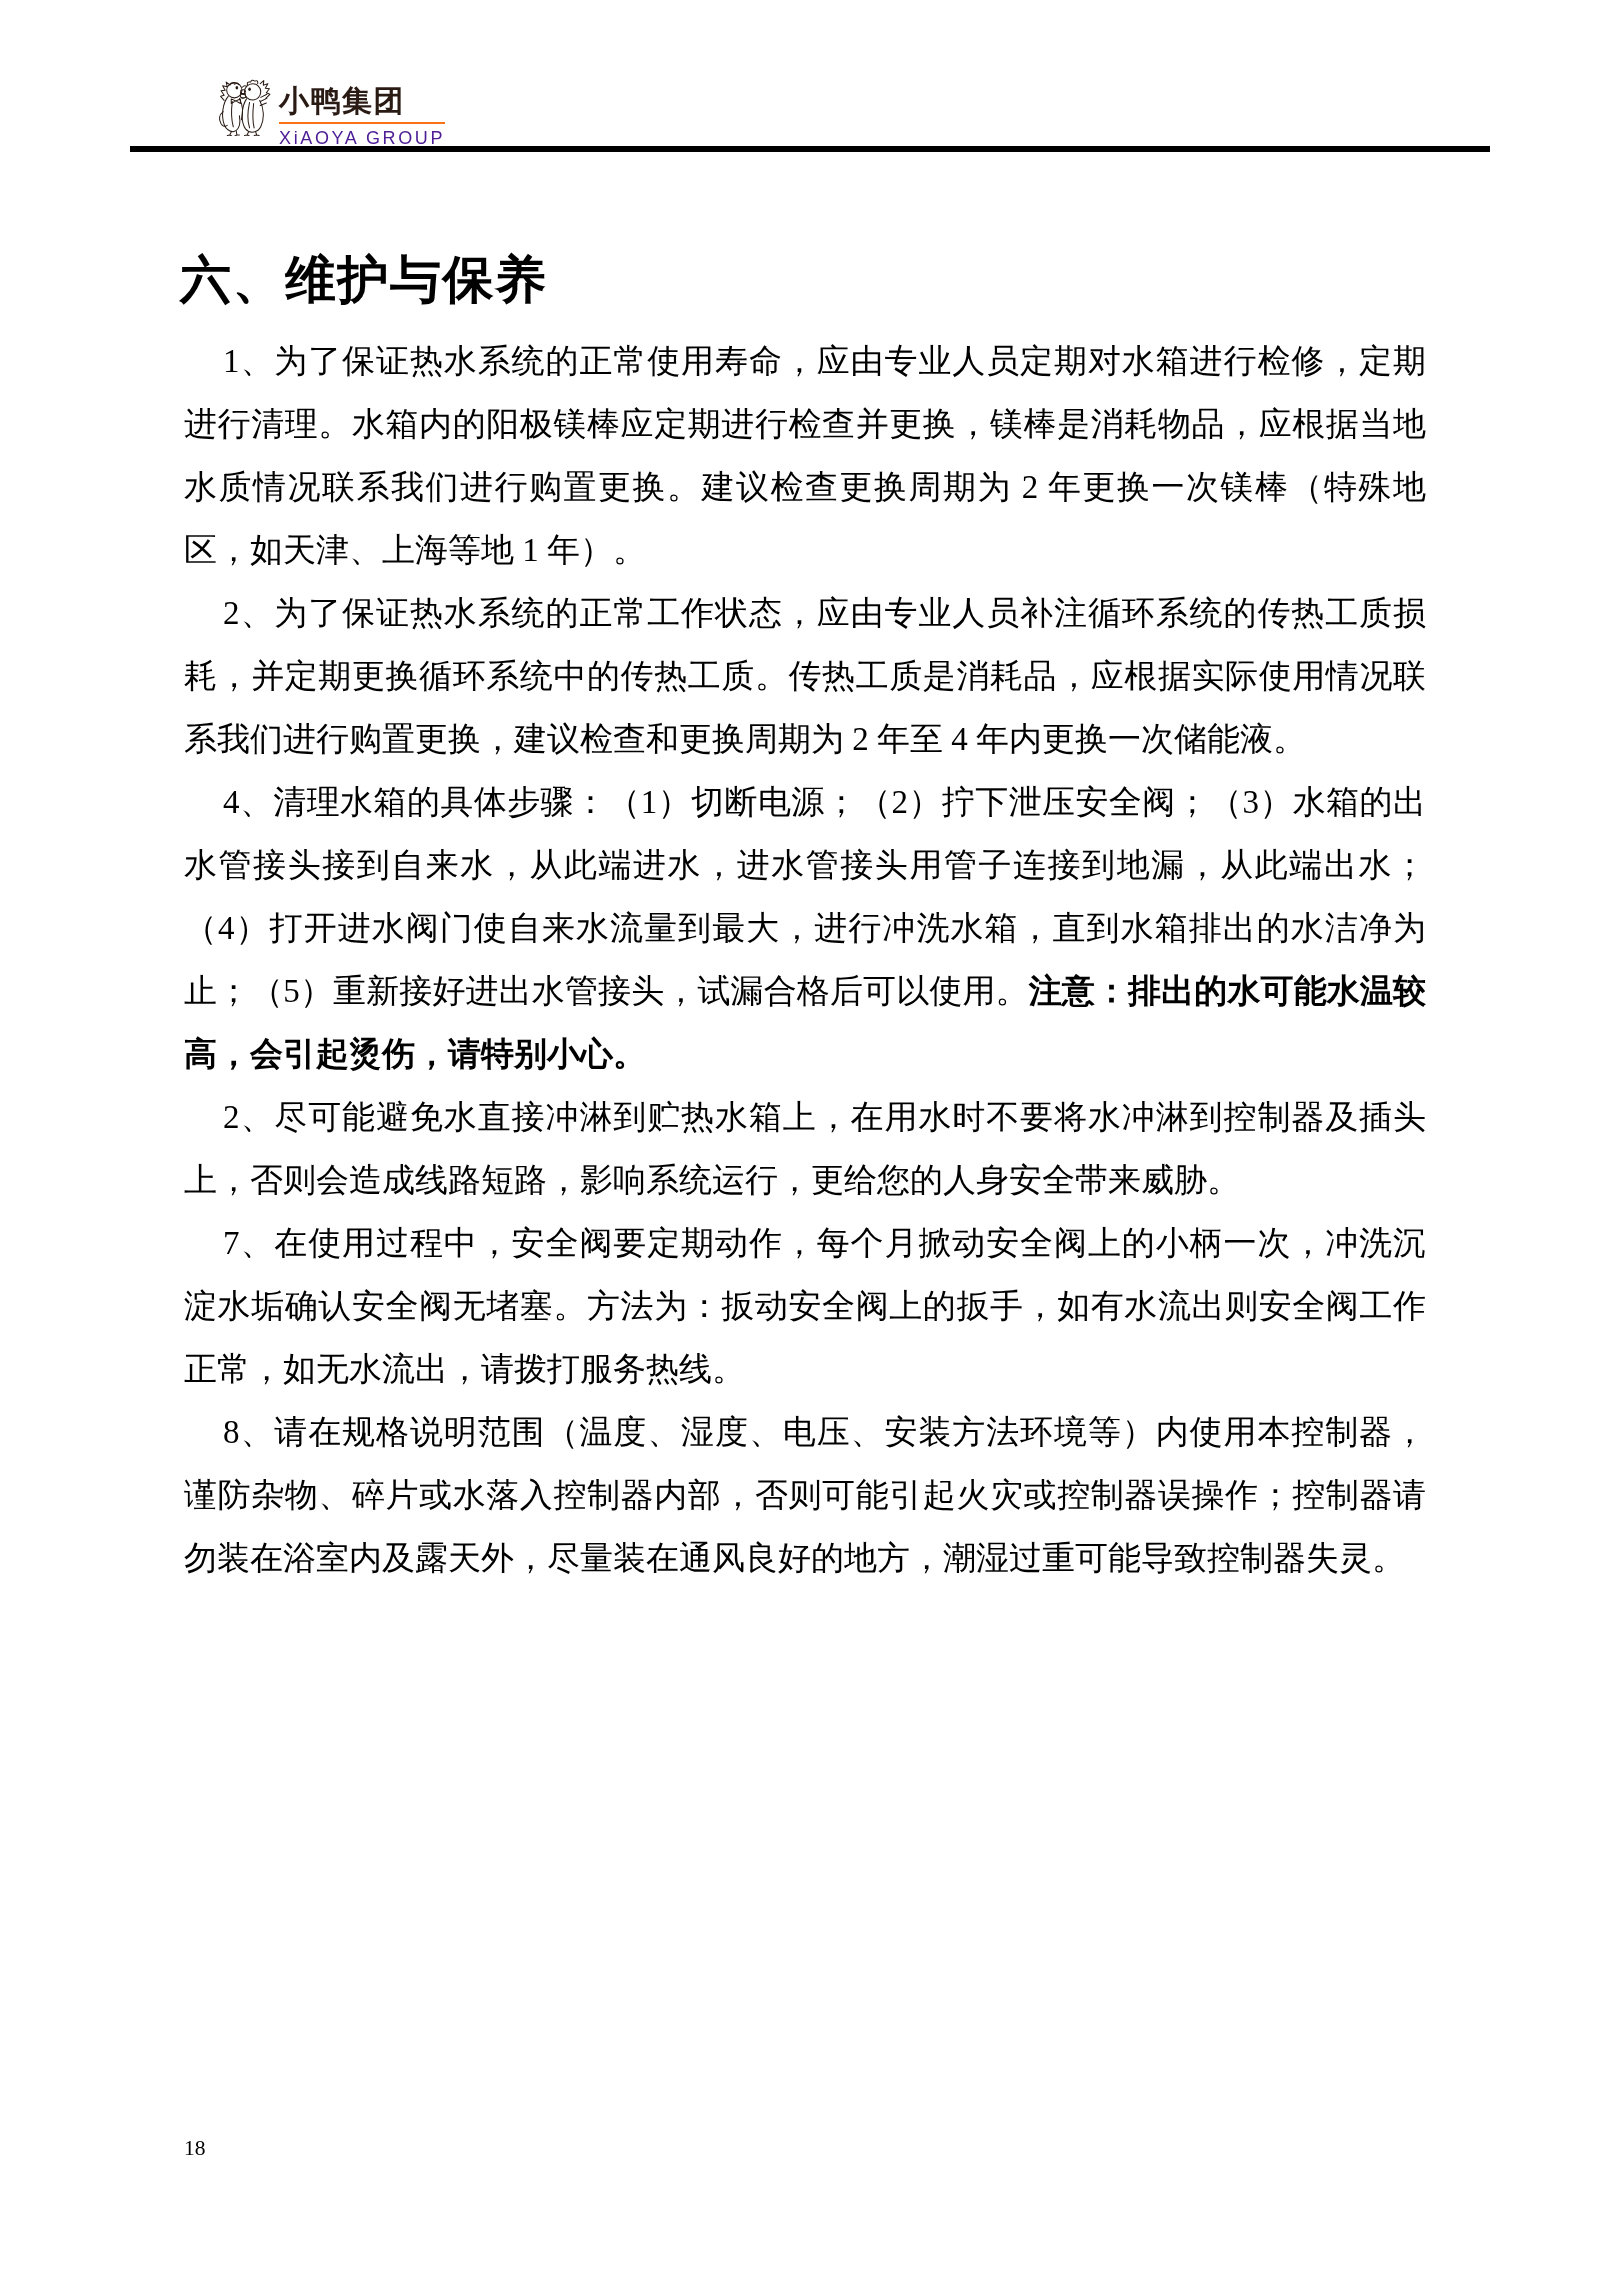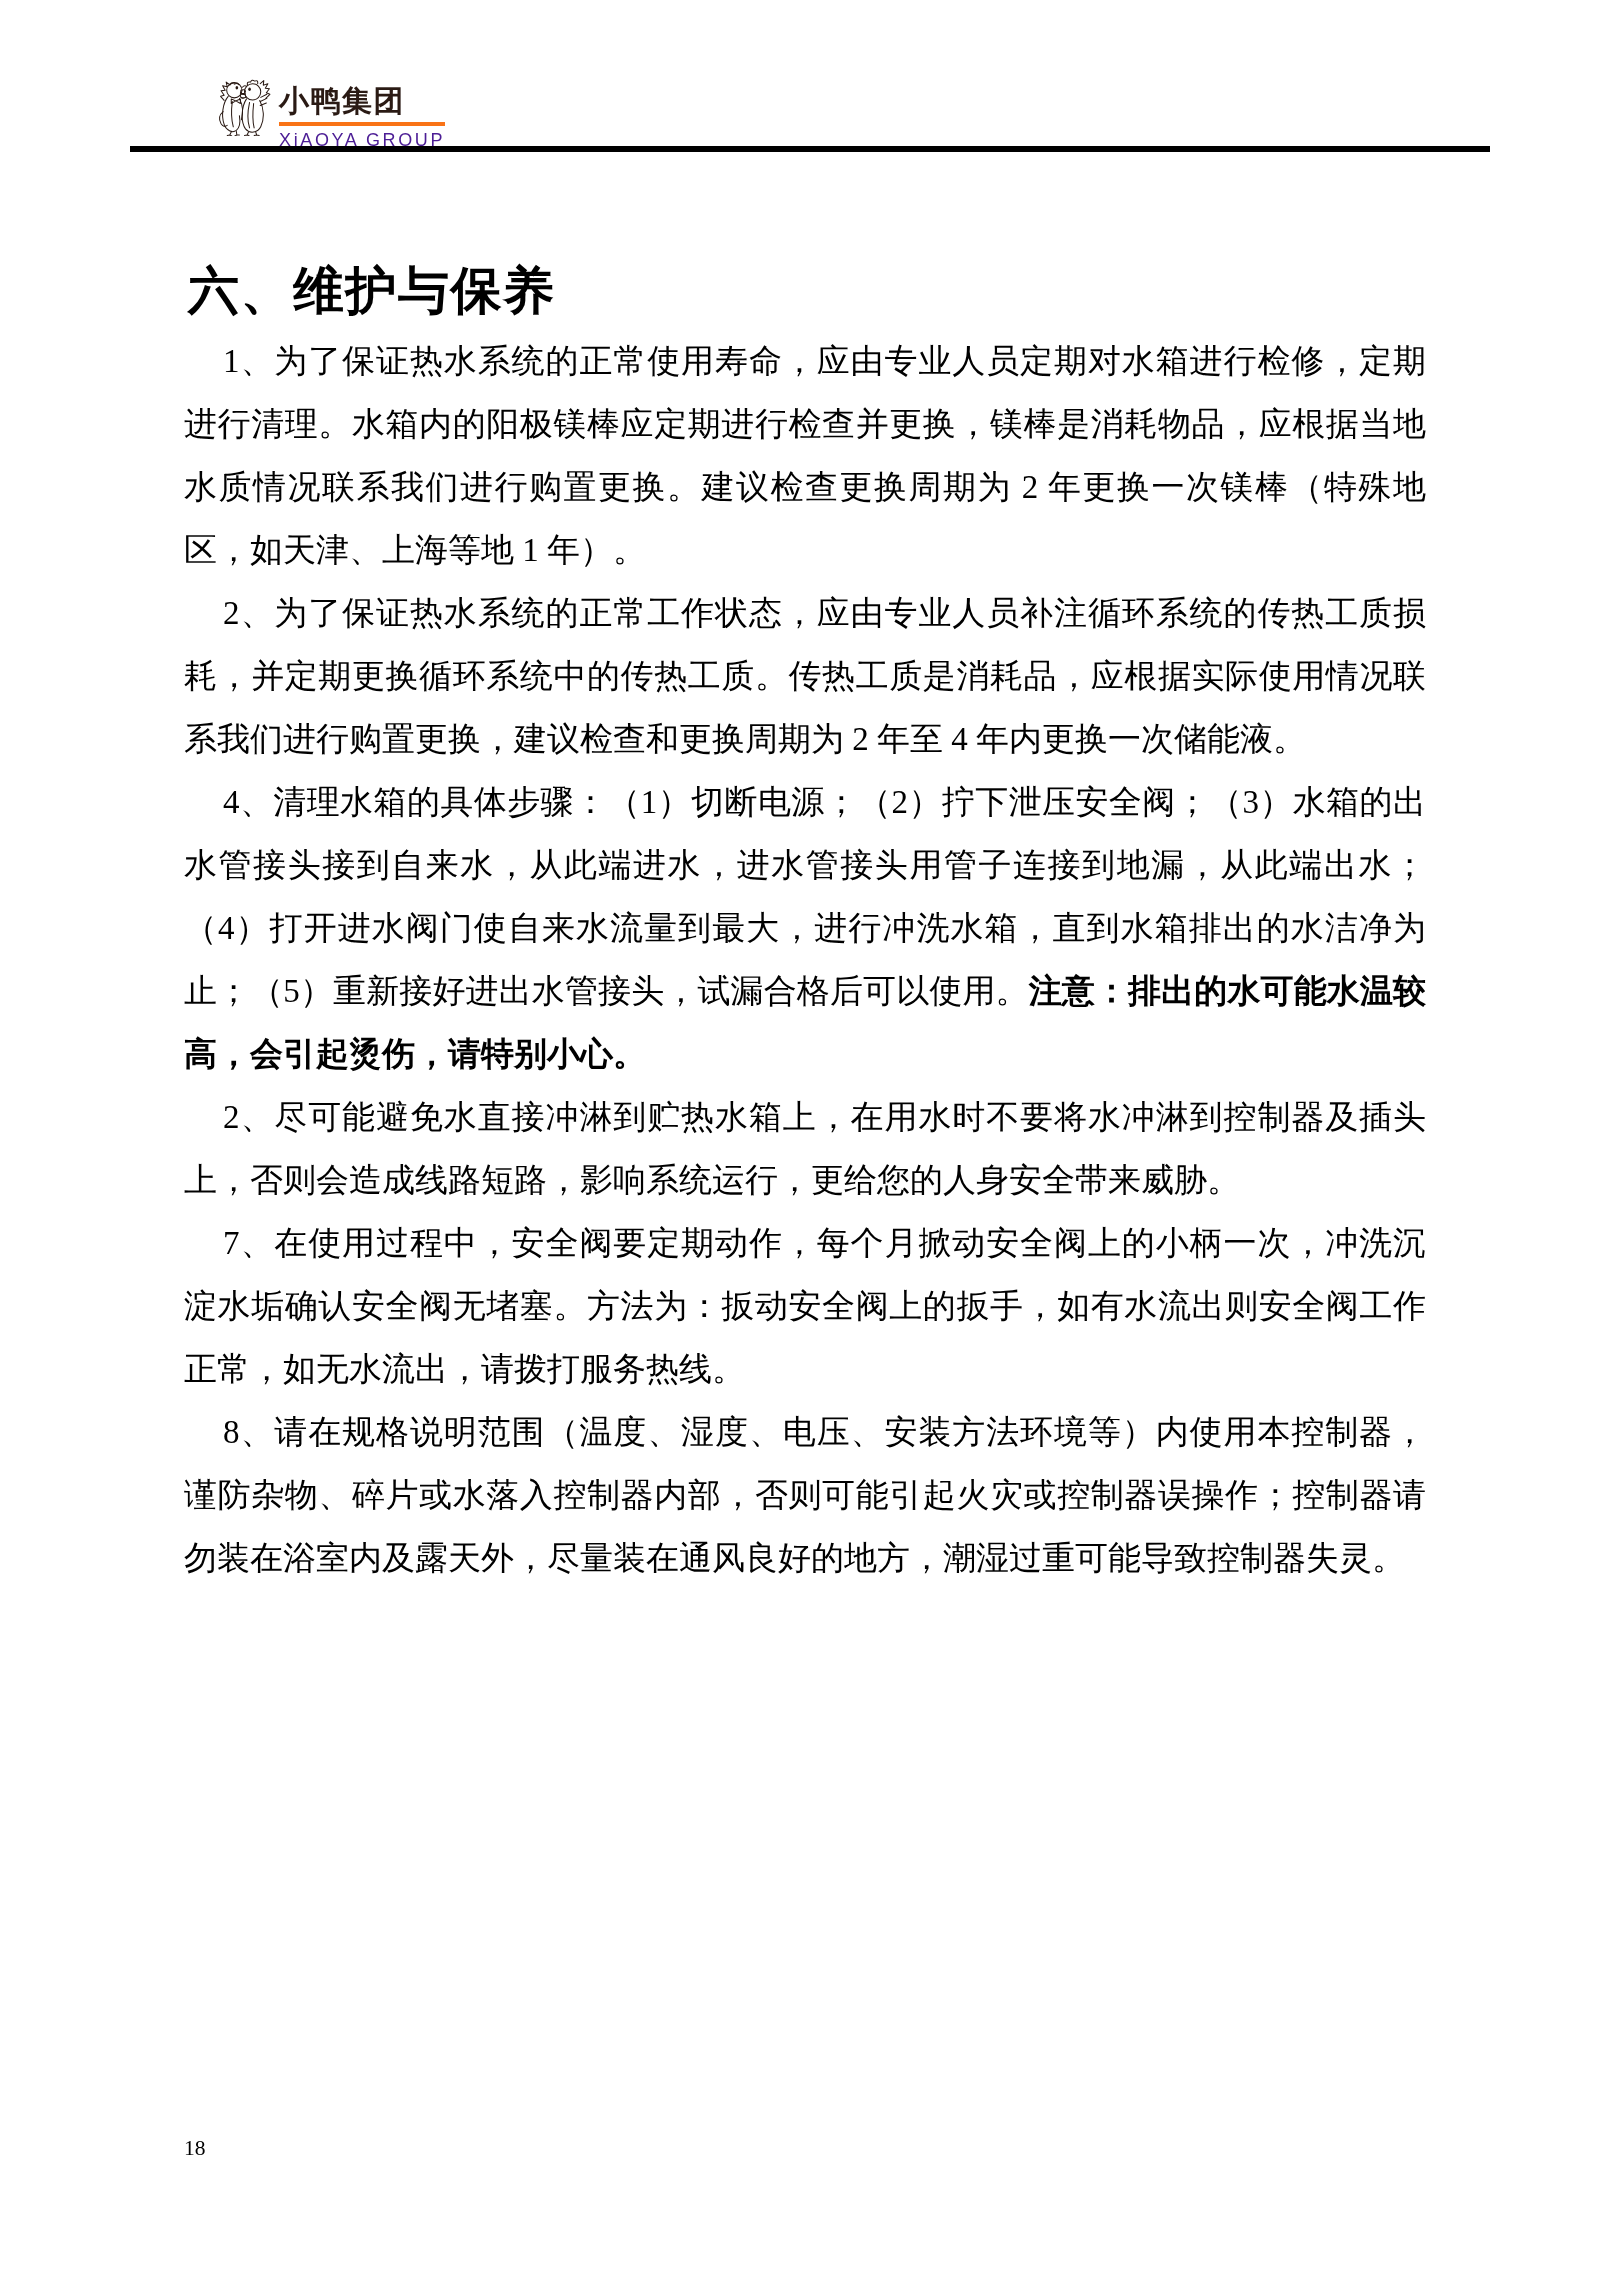--- a/index.html
+++ b/index.html
@@ -18,21 +18,21 @@
   .mascot { display: block; }
   .logo-text { margin-left: 3.1px; margin-top: 11.2px; }
   .logo-cn {
     font-family: "Liberation Sans", "DejaVu Sans", sans-serif;
     font-weight: bold;
     font-size: 30px;
     line-height: 1;
     letter-spacing: 1.5px;
     color: #2a1a14;
     padding-bottom: 6.1px;
-    border-bottom: 4px solid #f97316;
+    border-bottom: 2px solid #f97316;
     white-space: nowrap;
   }
   .logo-en {
     font-family: "Liberation Sans", "DejaVu Sans", sans-serif;
     font-weight: normal;
     font-size: 18px;
     letter-spacing: 2.6px;
     color: #4c1d95;
     margin-top: 4.1px;
     white-space: nowrap;
@@ -44,22 +44,22 @@
     width: 1360px;
     height: 5.6px;
     background: #000000;
   }
 
   
   .title {
     position: absolute;
     left: 180px;
     top: 255px;
-    margin: 8px;
-    font-family: Liberation Serif, serif;
+    margin: 0;
+    font-family: Liberation Mono, monospace;
     font-weight: bold;
     font-size: 51px;
     line-height: 1.12;
     letter-spacing: 1.5px;
     color: #000000;
     white-space: nowrap;
   }
 
   
   .body-text {

